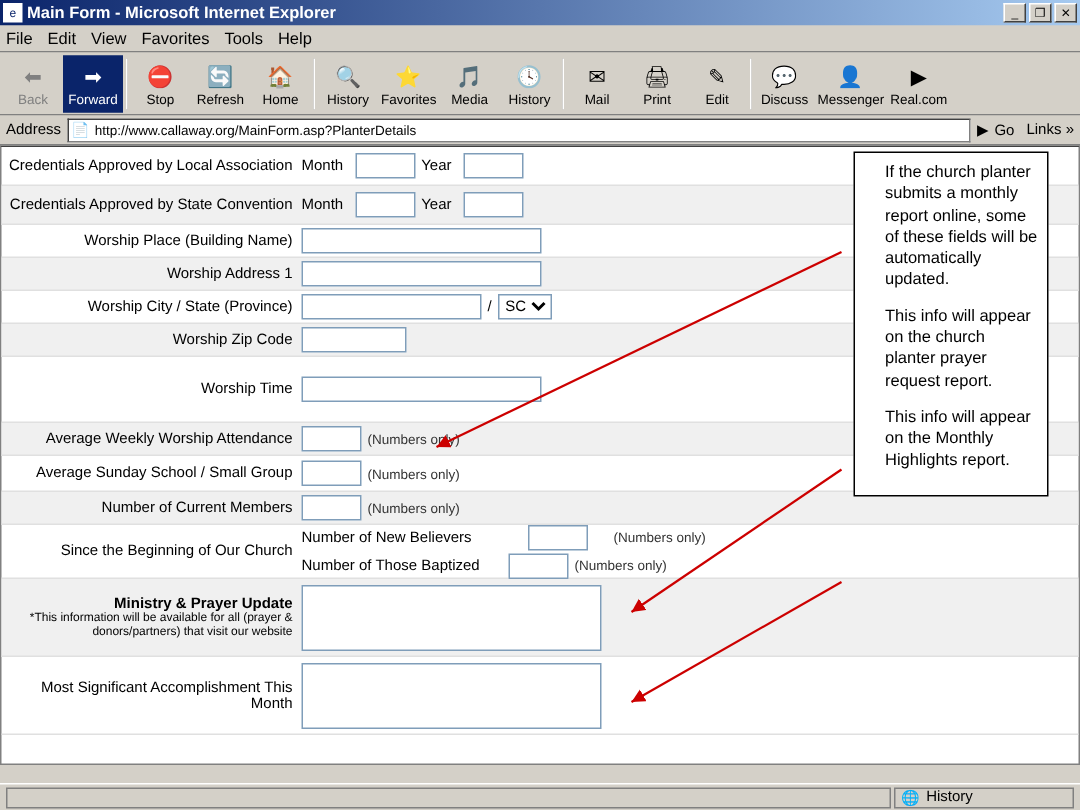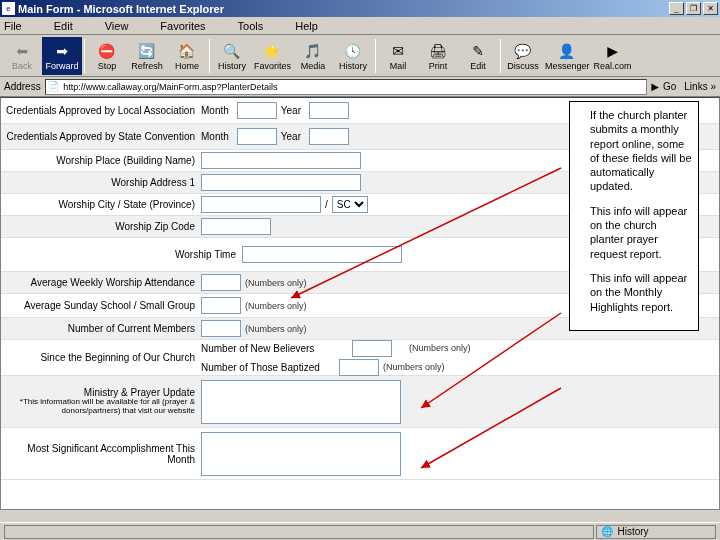--- a/index.html
+++ b/index.html
@@ -1,21 +1,21 @@
 <!DOCTYPE html>
 <html><head>
 <meta charset="utf-8">
 <style>
   * { margin:0; padding:0; box-sizing:border-box; font-family:"Tahoma","MS Sans Serif",sans-serif; }
   body { background:#d4d0c8; width:720px; height:540px; overflow:hidden; font-size:10px; position:relative; }
   .titlebar { height:17px; background:linear-gradient(90deg,#0a246a,#a6caf0); color:#fff; display:flex; align-items:center; padding:0 2px; font-size:11px; }
   .titlebar .icon { width:13px; height:13px; background:#fff; margin-right:3px; display:flex; align-items:center; justify-content:center; font-size:8px; color:#0a246a;}
   .titlebar .title { flex:1; font-weight:bold; }
   .titlebar .wbtn { width:15px; height:13px; background:#d4d0c8; border:1px solid #fff; border-right-color:#404040; border-bottom-color:#404040; margin-left:2px; display:flex; align-items:center; justify-content:center; font-size:8px; color:#000;}
-  .menubar { height:18px; background:#d4d0c8; border-bottom:1px solid #808080; display:flex; align-items:center; padding:0 4px; font-size:11px;gap:22px; }
+  .menubar { height:18px; background:#d4d0c8; border-bottom:1px solid #808080; display:flex; align-items:center; padding:0 4px; font-size:11px; }
   .menubar span { margin-right:10px; cursor:default; }
   .toolbar { height:42px; background:#d4d0c8; border-bottom:1px solid #808080; display:flex; align-items:center; padding:0 2px; }
   .tb-sep { width:1px; height:34px; background:#808080; border-right:1px solid #fff; margin:0 2px; }
   .tbtn { display:flex; flex-direction:column; align-items:center; justify-content:center; min-width:40px; height:38px; font-size:9px; color:#000; padding:0 2px; }
   .tbtn.dis { color:#808080; }
   .tbtn.pri .ico { color:#fff; }
   .tbtn .ico { width:20px; height:20px; display:flex; align-items:center; justify-content:center; font-size:14px; }
   .tbtn.pri { background:#0a246a; color:#fff; border:1px solid #0a246a; }
   .addrbar { height:20px; background:#d4d0c8; border-bottom:1px solid #808080; display:flex; align-items:center; padding:0 4px; font-size:10px; gap:4px;}
   .addrbar .addr-input { flex:1; height:16px; background:#fff; border:1px solid #808080; border-top-color:#404040; border-left-color:#404040; padding:0 2px; display:flex; align-items:center;}
@@ -177,21 +177,21 @@
       <span>/</span>
       <select class="sel"><option>SC</option></select>
     </div>
   </div>
   <div class="row alt">
     <div class="label">Worship Zip Code</div>
     <div class="fields">
           <input class="inp w70" style="">
         </div>
   </div>
-  <div class="row" style="height:34px;padding-left:41px;">
+  <div class="row" style="height:44px;">
     <div class="label">Worship Time</div>
     <div class="fields">
           <input class="inp w160" style="">
         </div>
   </div>
   <div class="row alt">
     <div class="label">Average Weekly Worship Attendance</div>
     <div class="fields">
           <input class="inp w40" style="">
           <span class="note">(Numbers only)</span>
@@ -221,21 +221,21 @@
           </div>
       <div style="display:flex;align-items:center;gap:4px;">
             <span class="sublabel" style="width:130px;">Number of Those Baptized</span>
             <input class="inp w40" style="">
             <span class="note">(Numbers only)</span>
           </div>
     </div>
   </div>
   <div class="row alt" style="height:52px;">
     <div class="label small">
-      <div style="font-size:10px;">Ministry &amp; Prayer Update</div>
+      <div style="font-size:10px;font-weight:bold;">Ministry &amp; Prayer Update</div>
       <div style="font-size:8px;line-height:1.1;text-align:right;">*This information will be available for all (prayer &amp; donors/partners) that visit our website</div>
     </div>
     <div class="fields">
           <textarea class="inp w200" style=""></textarea>
         </div>
   </div>
   <div class="row" style="height:52px;">
     <div class="label">Most Significant Accomplishment This Month</div>
     <div class="fields">
           <textarea class="inp w200" style=""></textarea>

